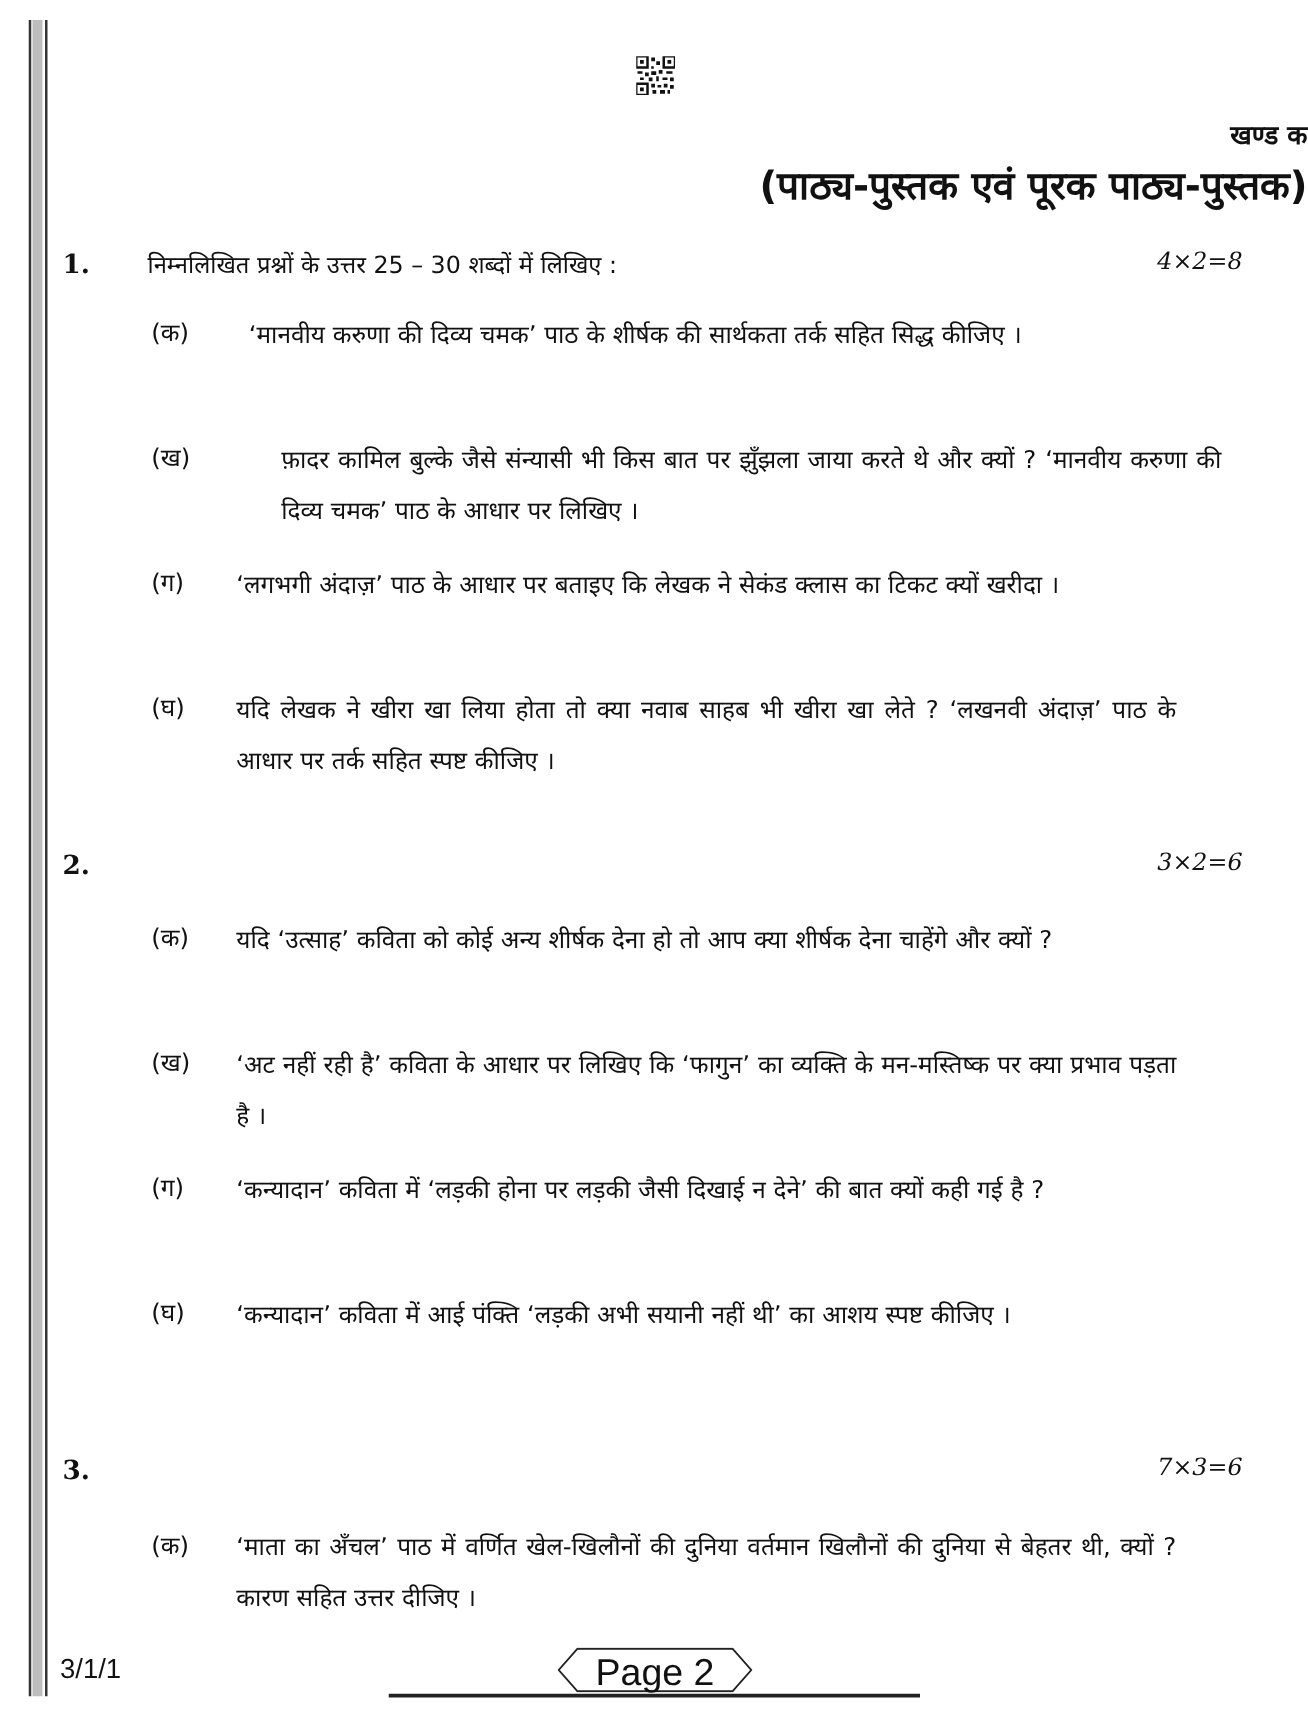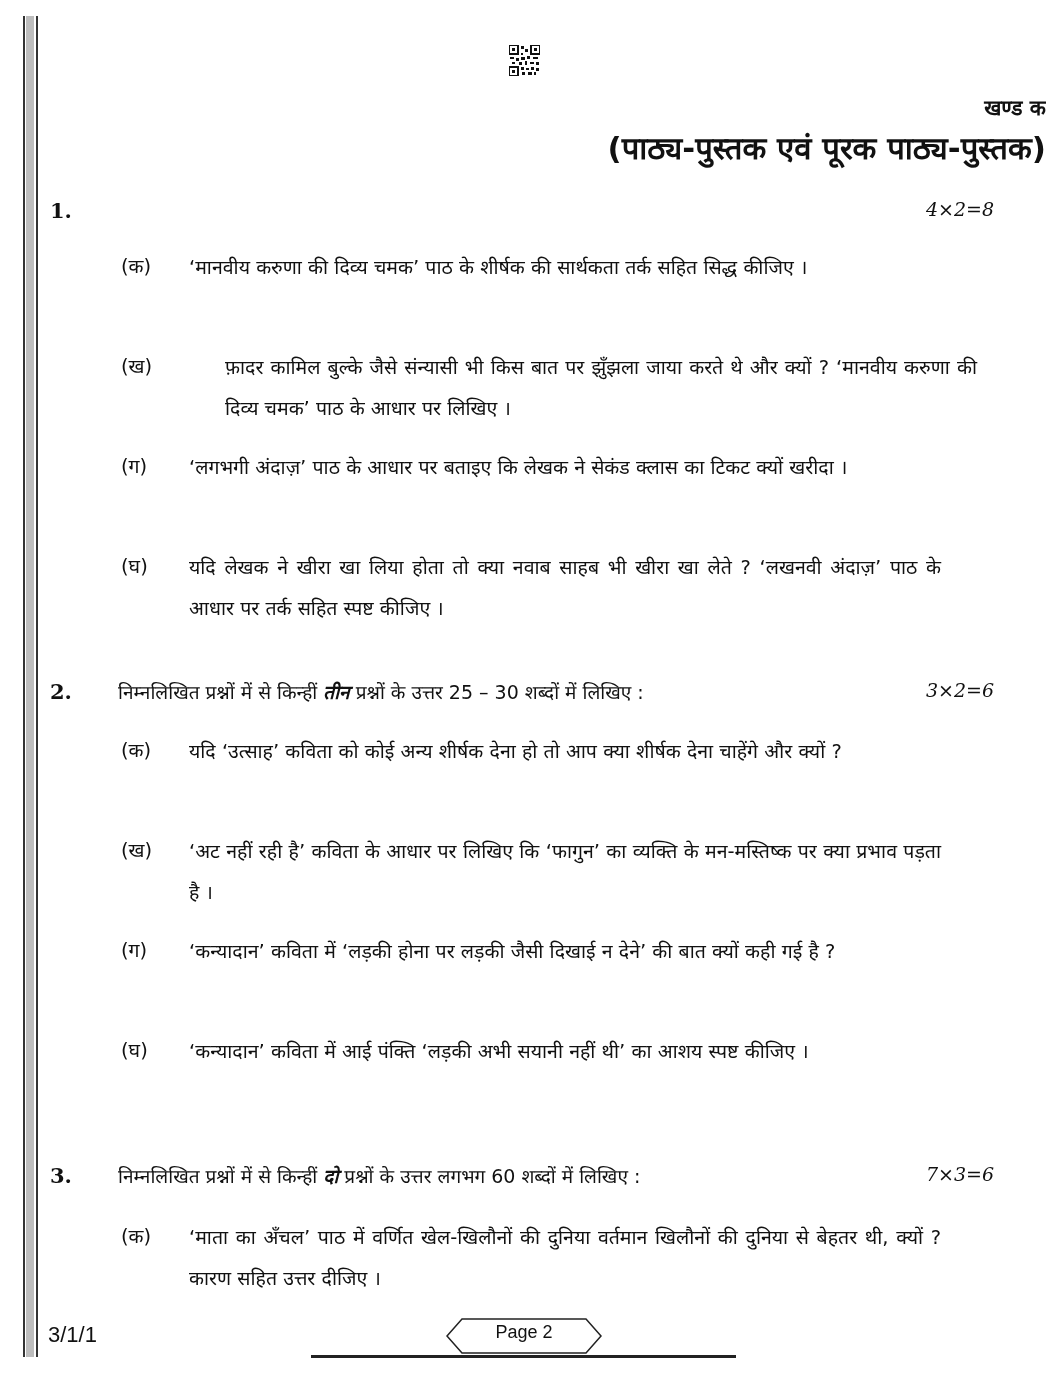--- a/index.html
+++ b/index.html
@@ -24,21 +24,21 @@
   .qmarks { position: absolute; right: 52px; top: 0; font-style: italic; font-family: "DejaVu Serif", serif; font-size: 19px; }
 
   .sub { position: absolute; left: 0; width: 1046px; font-family: "DejaVu Sans", sans-serif; font-size: 19.5px; }
   .sub .lbl { position: absolute; left: 121px; top: 0; }
   .sub .txt { position: absolute; left: 189px; top: 0; width: 752px; line-height: 41px; text-align: justify; }
 
   .footer-code { position: absolute; left: 48px; top: 1322px; font-family: "Liberation Sans", sans-serif; font-size: 22px; }
   .page-badge { position: absolute; left: 446px; top: 1318px; width: 156px; height: 36px; }
   .page-badge svg { position: absolute; left: 0; top: 0; }
   .page-badge span { position: absolute; left: 0; top: 4px; width: 156px; text-align: center;
-                     font-family: "Liberation Sans", sans-serif; font-size: 18px; }
+                     font-family: "Liberation Sans", sans-serif; font-size: 30px; }
   .footer-line { position: absolute; left: 311px; top: 1355px; width: 425px; height: 3px; background: #222; }
 </style>
 </head>
 <body>
 
 <div class="margin-rule">
   <div class="l1"></div>
     <div class="band"></div>
     <div class="l2"></div>
 </div>
@@ -70,42 +70,42 @@
     <rect x="13" y="27" width="3" height="3" fill="#111"></rect>
   <rect x="19" y="27" width="4" height="3" fill="#111"></rect>
     <rect x="25" y="27" width="2" height="3" fill="#111"></rect>
 </svg>
 
 <div class="section-title sec-a">खण्ड क</div>
 <div class="section-title sec-sub">(पाठ्य-पुस्तक एवं पूरक पाठ्य-पुस्तक)</div>
 
 <div class="qhead" style="top:198px;">
   <span class="qnum">1.</span>
+  <span class="qtext"><span>निम्नलिखित प्रश्नों के उत्तर 25 – 30 शब्दों में लिखिए :</span></span>
   <span class="qmarks">4×2=8</span>
 </div>
 <div class="sub" style="top:252px;">
   <span class="lbl">(क)</span>
-  <div class="txt" style="top:-5px;">‘मानवीय करुणा की दिव्य चमक’ पाठ के शीर्षक की सार्थकता तर्क सहित सिद्ध कीजिए ।</div>
+  <div class="txt" style="top:-5px;margin-left:10px;">‘मानवीय करुणा की दिव्य चमक’ पाठ के शीर्षक की सार्थकता तर्क सहित सिद्ध कीजिए ।</div>
 </div>
 <div class="sub" style="top:352px;">
   <span class="lbl">(ख)</span>
   <div class="txt" style="top:-5px;margin-left:36px;">फ़ादर कामिल बुल्के जैसे संन्यासी भी किस बात पर झुँझला जाया करते थे और क्यों ? ‘मानवीय करुणा की दिव्य चमक’ पाठ के आधार पर लिखिए ।</div>
 </div>
 <div class="sub" style="top:452px;">
   <span class="lbl">(ग)</span>
   <div class="txt" style="top:-5px;">‘लगभगी अंदाज़’ पाठ के आधार पर बताइए कि लेखक ने सेकंड क्लास का टिकट क्यों खरीदा ।</div>
 </div>
 <div class="sub" style="top:552px;">
   <span class="lbl">(घ)</span>
   <div class="txt" style="top:-5px;">यदि लेखक ने खीरा खा लिया होता तो क्या नवाब साहब भी खीरा खा लेते ? ‘लखनवी अंदाज़’ पाठ के आधार पर तर्क सहित स्पष्ट कीजिए ।</div>
 </div>
 
 <div class="qhead" style="top:679px;">
   <span class="qnum">2.</span>
-  <span class="qtext"><span>निम्नलिखित प्रश्नों में से किन्हीं</span> <b>तीन</b> <span>प्रश्नों के उत्तर 25 – 30 शब्दों में लिखिए :</span></span>
   <span class="qmarks">3×2=6</span>
 </div>
 <div class="sub" style="top:736px;">
   <span class="lbl">(क)</span>
   <div class="txt" style="top:-5px;">यदि ‘उत्साह’ कविता को कोई अन्य शीर्षक देना हो तो आप क्या शीर्षक देना चाहेंगे और क्यों ?</div>
 </div>
 <div class="sub" style="top:836px;">
   <span class="lbl">(ख)</span>
   <div class="txt" style="top:-5px;">‘अट नहीं रही है’ कविता के आधार पर लिखिए कि ‘फागुन’ का व्यक्ति के मन-मस्तिष्क पर क्या प्रभाव पड़ता है ।</div>
 </div>
@@ -113,21 +113,20 @@
   <span class="lbl">(ग)</span>
   <div class="txt" style="top:-5px;">‘कन्यादान’ कविता में ‘लड़की होना पर लड़की जैसी दिखाई न देने’ की बात क्यों कही गई है ?</div>
 </div>
 <div class="sub" style="top:1036px;">
   <span class="lbl">(घ)</span>
   <div class="txt" style="top:-5px;">‘कन्यादान’ कविता में आई पंक्ति ‘लड़की अभी सयानी नहीं थी’ का आशय स्पष्ट कीजिए ।</div>
 </div>
 
 <div class="qhead" style="top:1163px;">
   <span class="qnum">3.</span>
-  <span class="qtext"><span>निम्नलिखित प्रश्नों में से किन्हीं</span> <b>दो</b> <span>प्रश्नों के उत्तर लगभग 60 शब्दों में लिखिए :</span></span>
   <span class="qmarks">7×3=6</span>
 </div>
 <div class="sub" style="top:1222px;">
   <span class="lbl">(क)</span>
   <div class="txt" style="top:-5px;">‘माता का अँचल’ पाठ में वर्णित खेल-खिलौनों की दुनिया वर्तमान खिलौनों की दुनिया से बेहतर थी, क्यों ? कारण सहित उत्तर दीजिए ।</div>
 </div>
 
 <div class="footer-code">3/1/1</div>
 <div class="page-badge">
   <svg width="156" height="36" viewBox="0 0 156 36">

